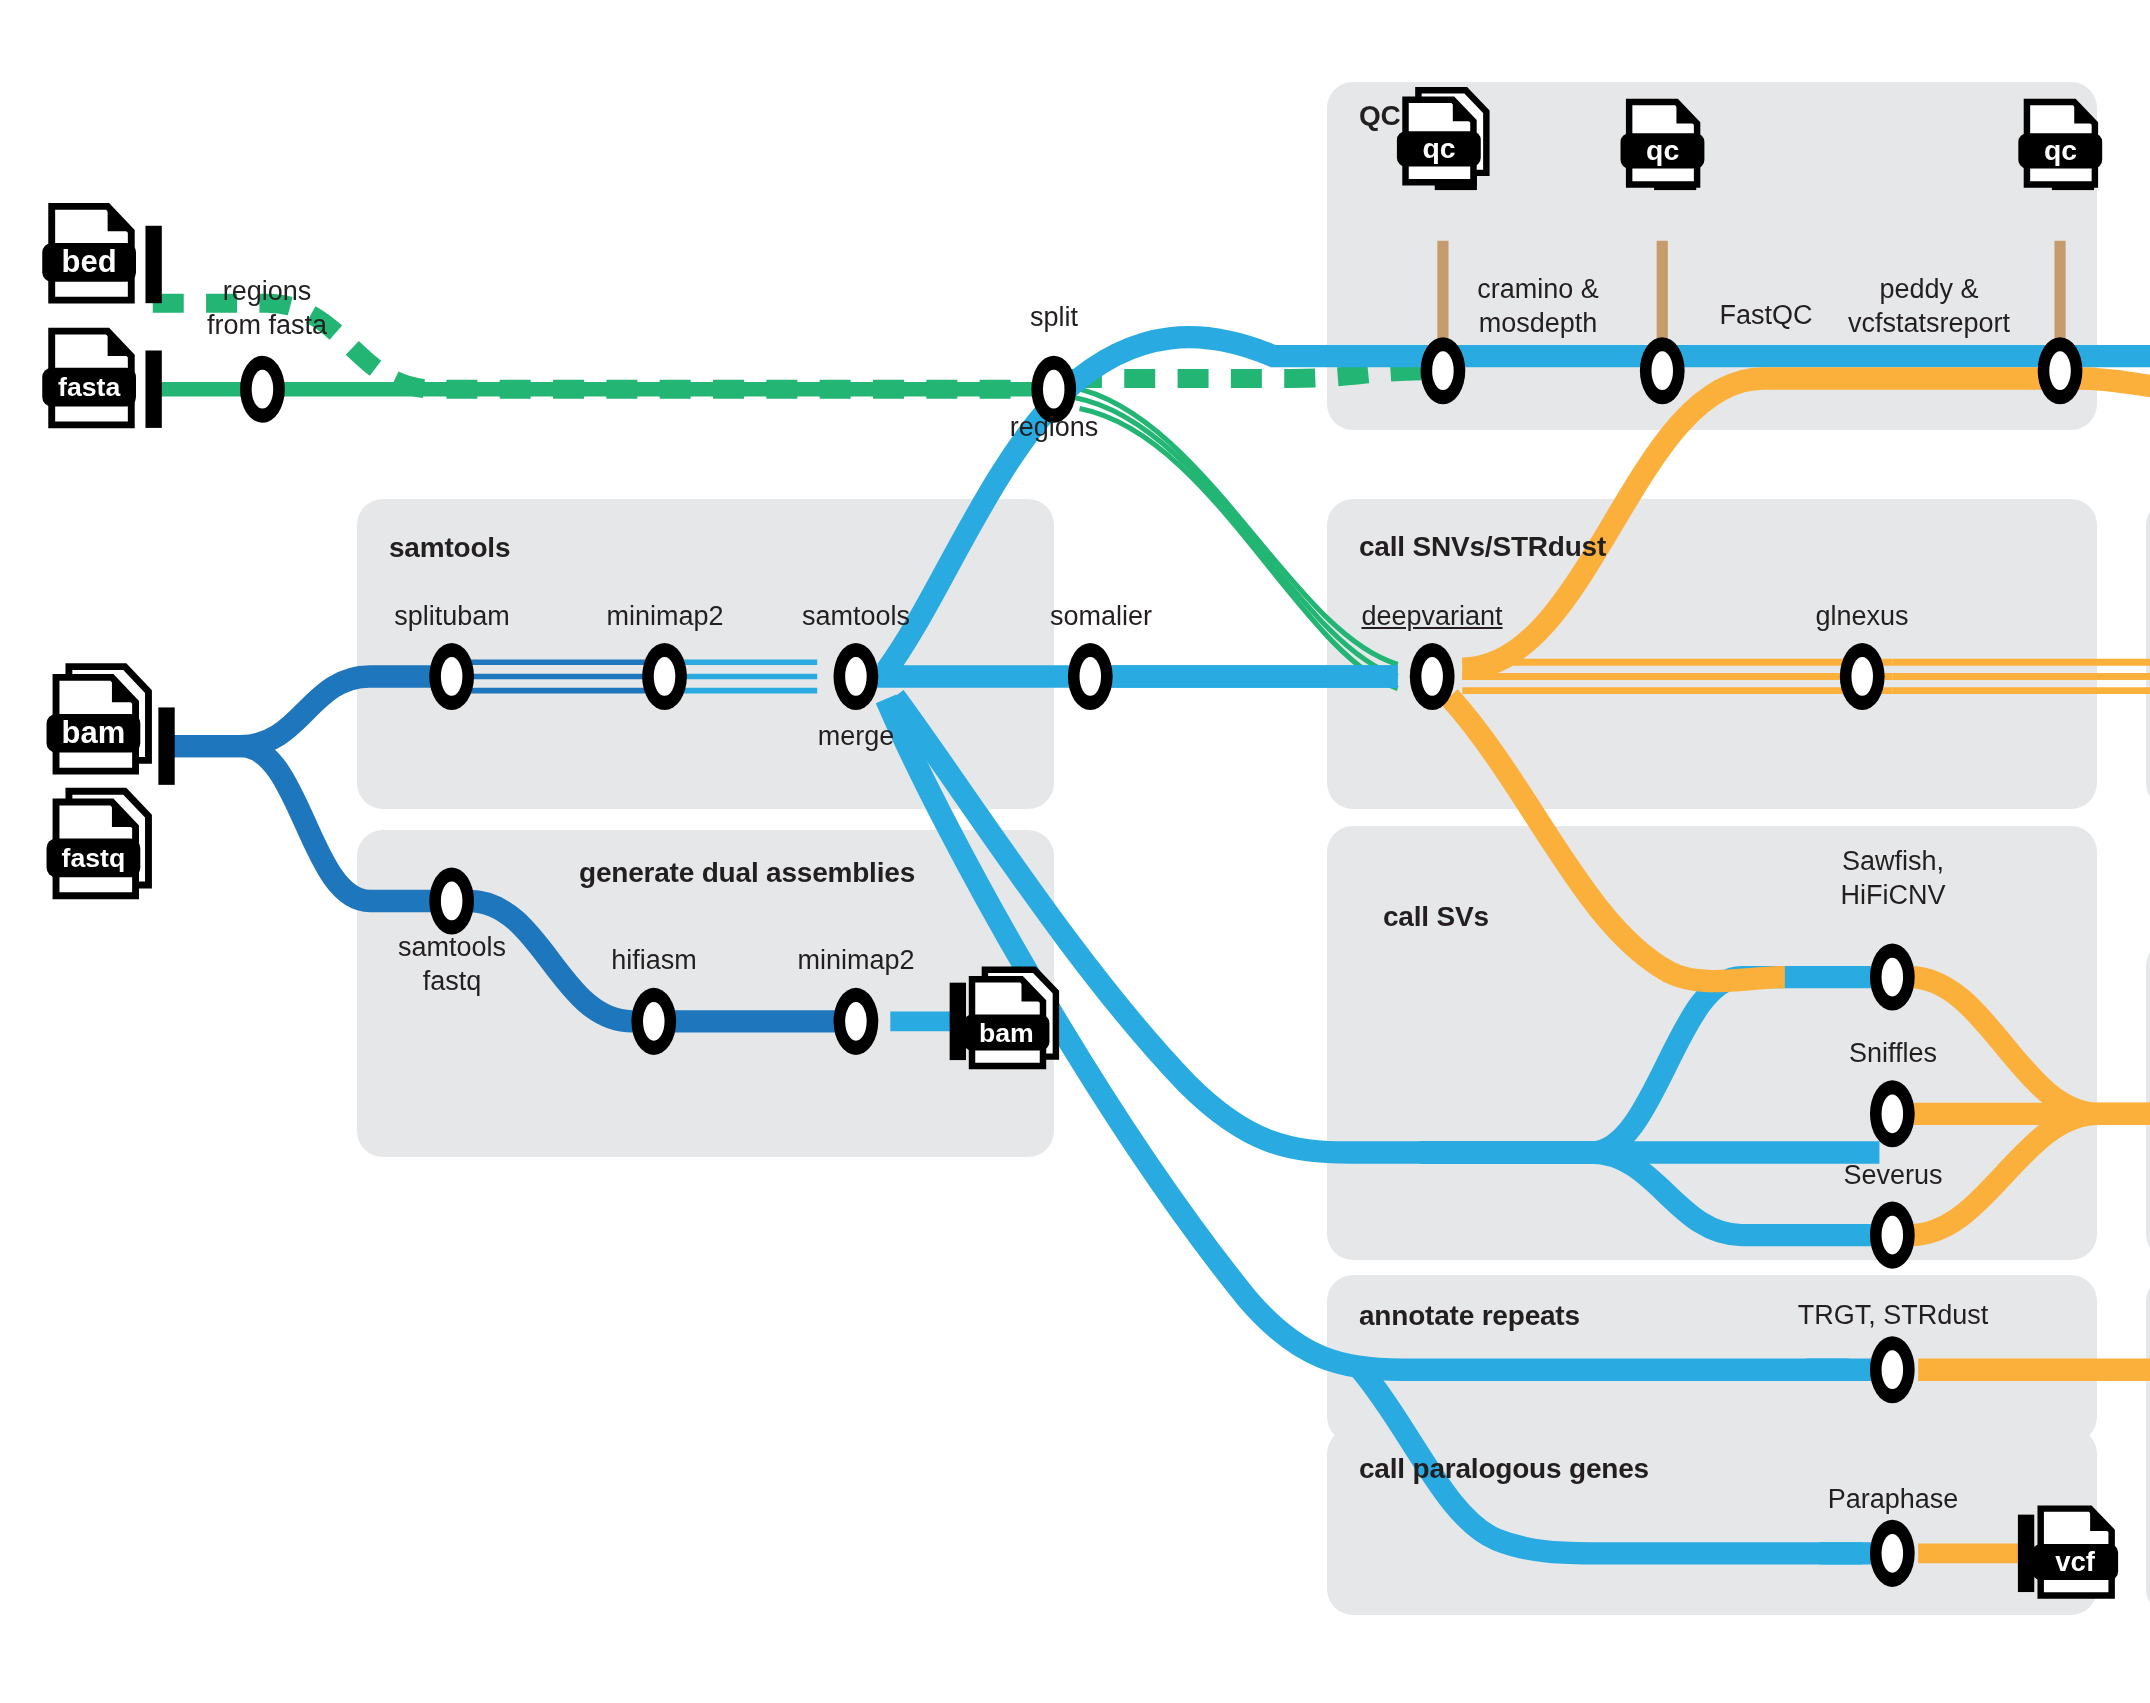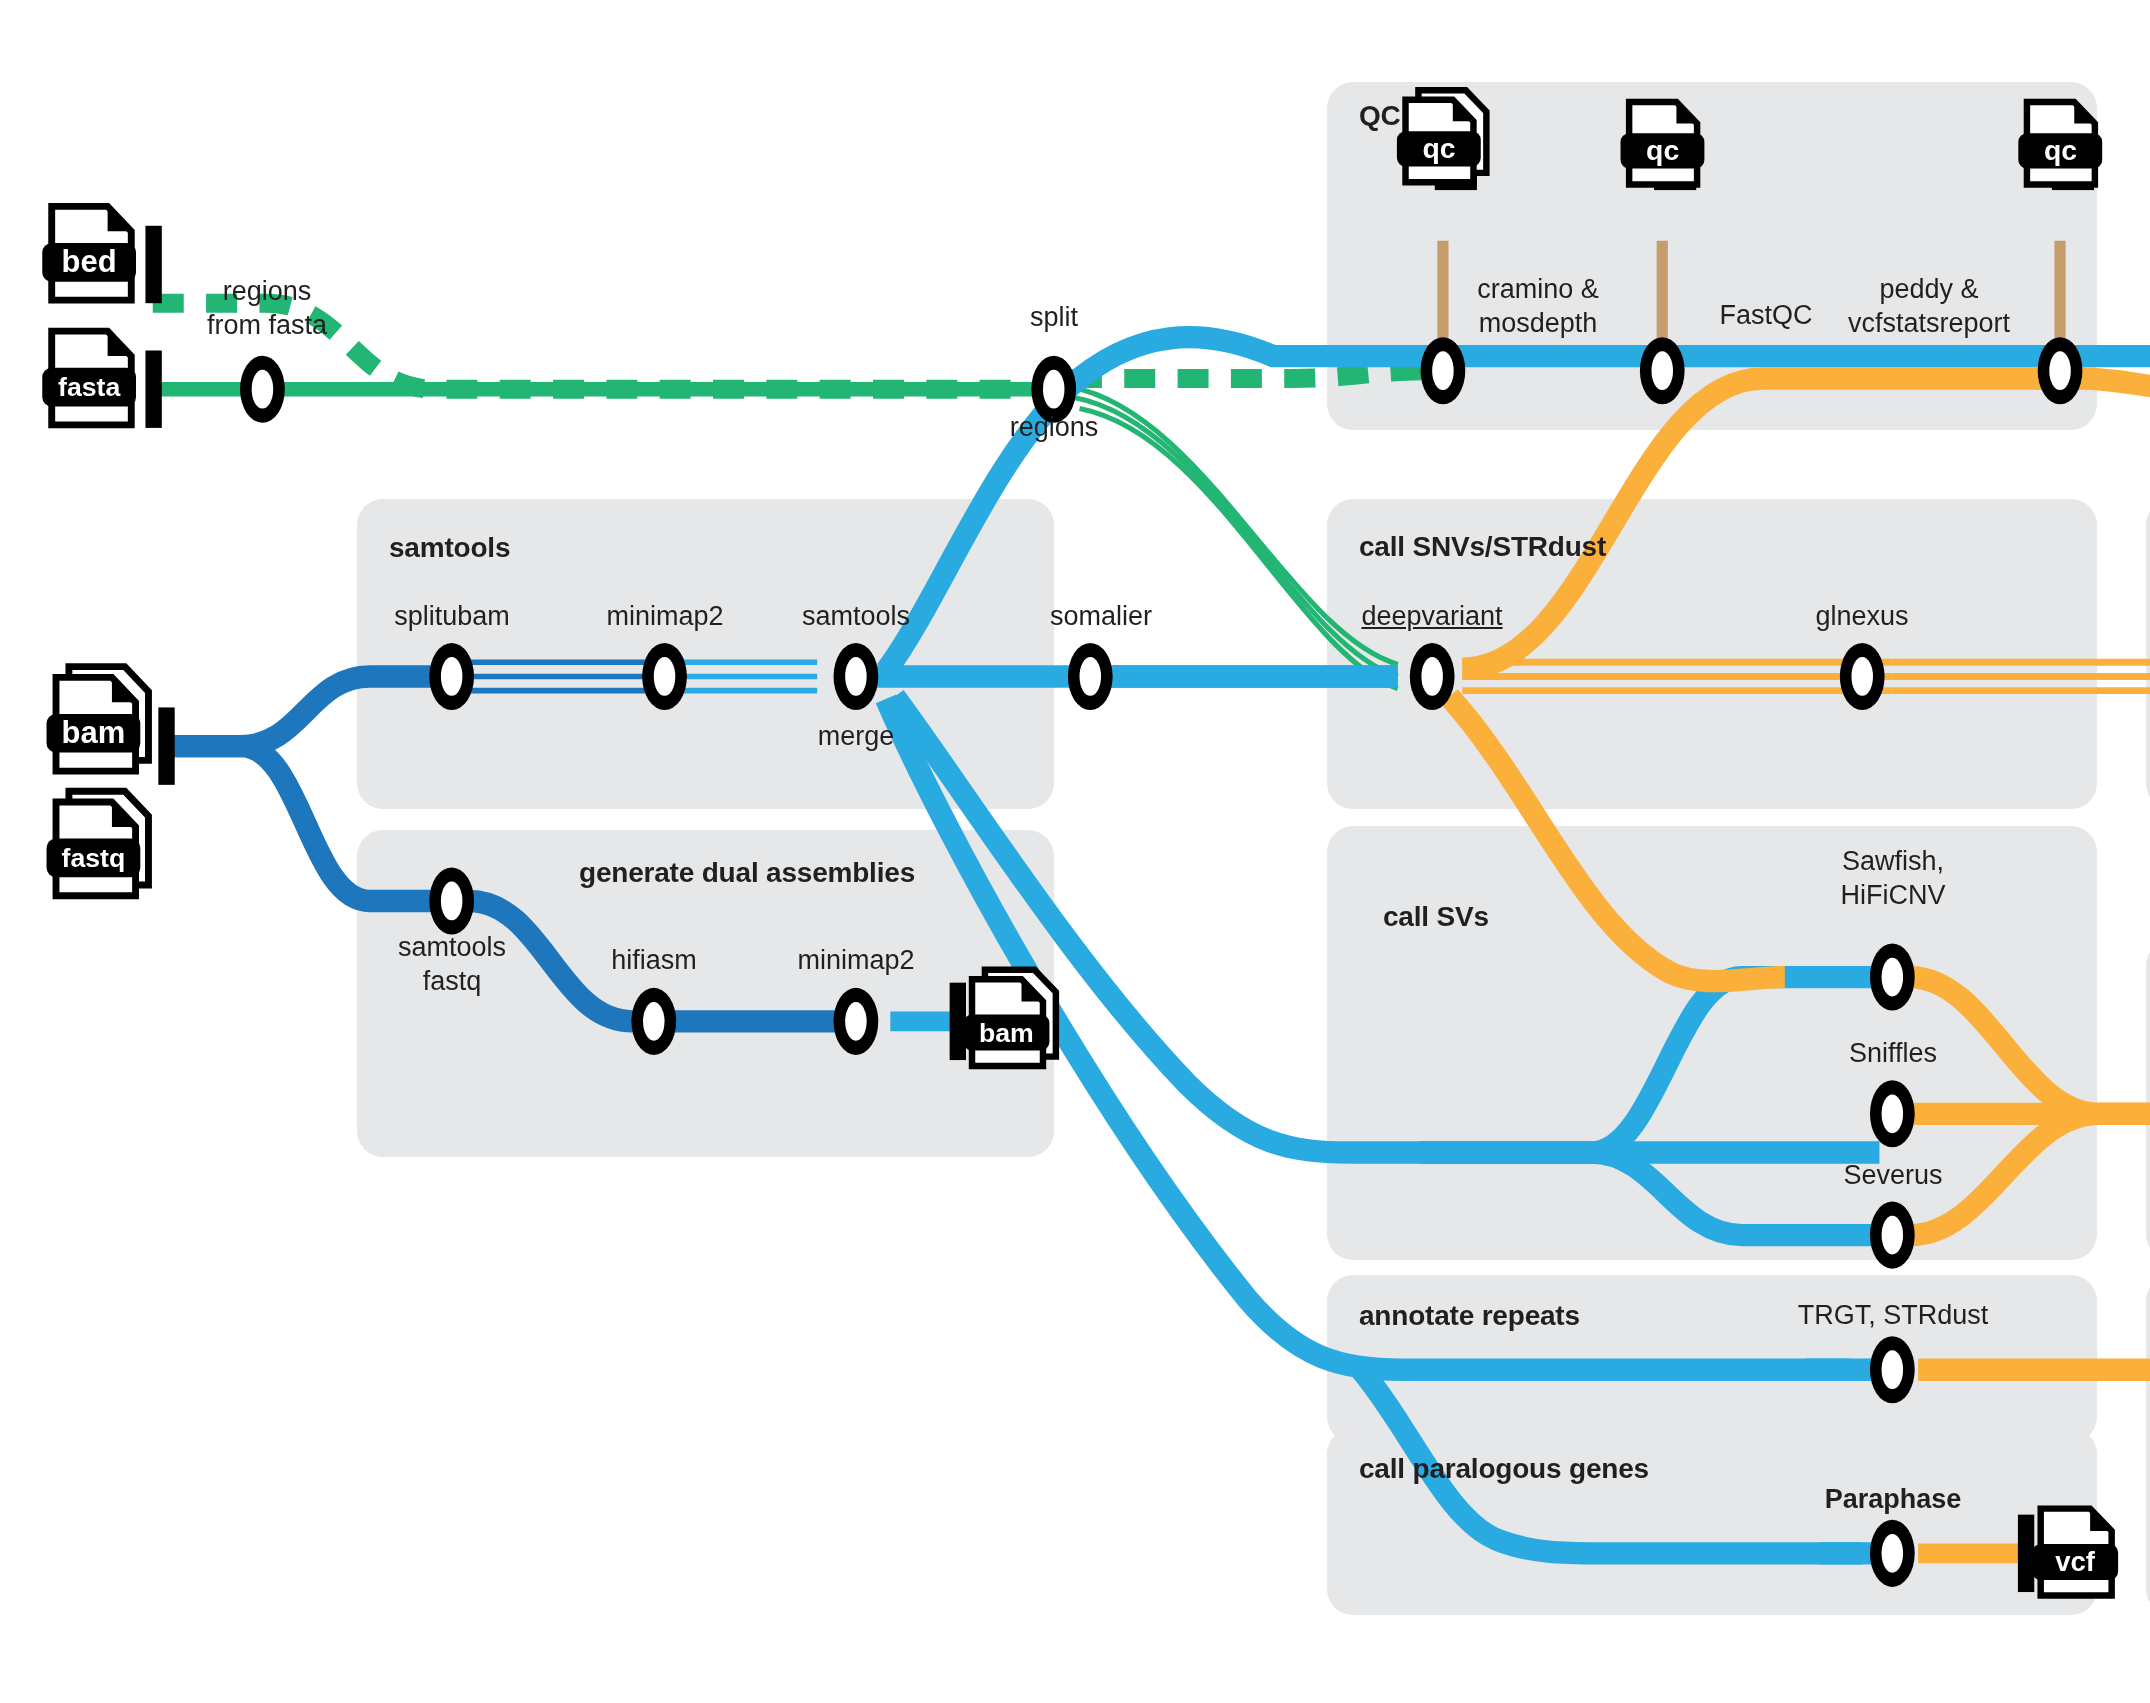--- a/index.html
+++ b/index.html
@@ -420,16 +420,16 @@
   <div class="nlabel" style="left:1862px; top:600px;text-align:center;">glnexus</div>
   <div class="nlabel" style="left:2194px; top:600px;">echtvar</div>
 
   <div class="nlabel" style="left:1893px; top:845px;">Sawfish,
 HiFiCNV</div>
   <div class="nlabel" style="left:1893px; top:1037px;">Sniffles</div>
   <div class="nlabel" style="left:1893px; top:1159px;text-align:right;">Severus</div>
 
   <div class="nlabel" style="left:1893px; top:1299px;">TRGT, STRdust</div>
 
-  <div class="nlabel" style="left:1893px; top:1483px;font-weight:bold;">Paraphase</div>
+  <div class="nlabel" style="left:1893px; top:1483px;">Paraphase</div>
 
 </div>
 
 
 </body></html>

